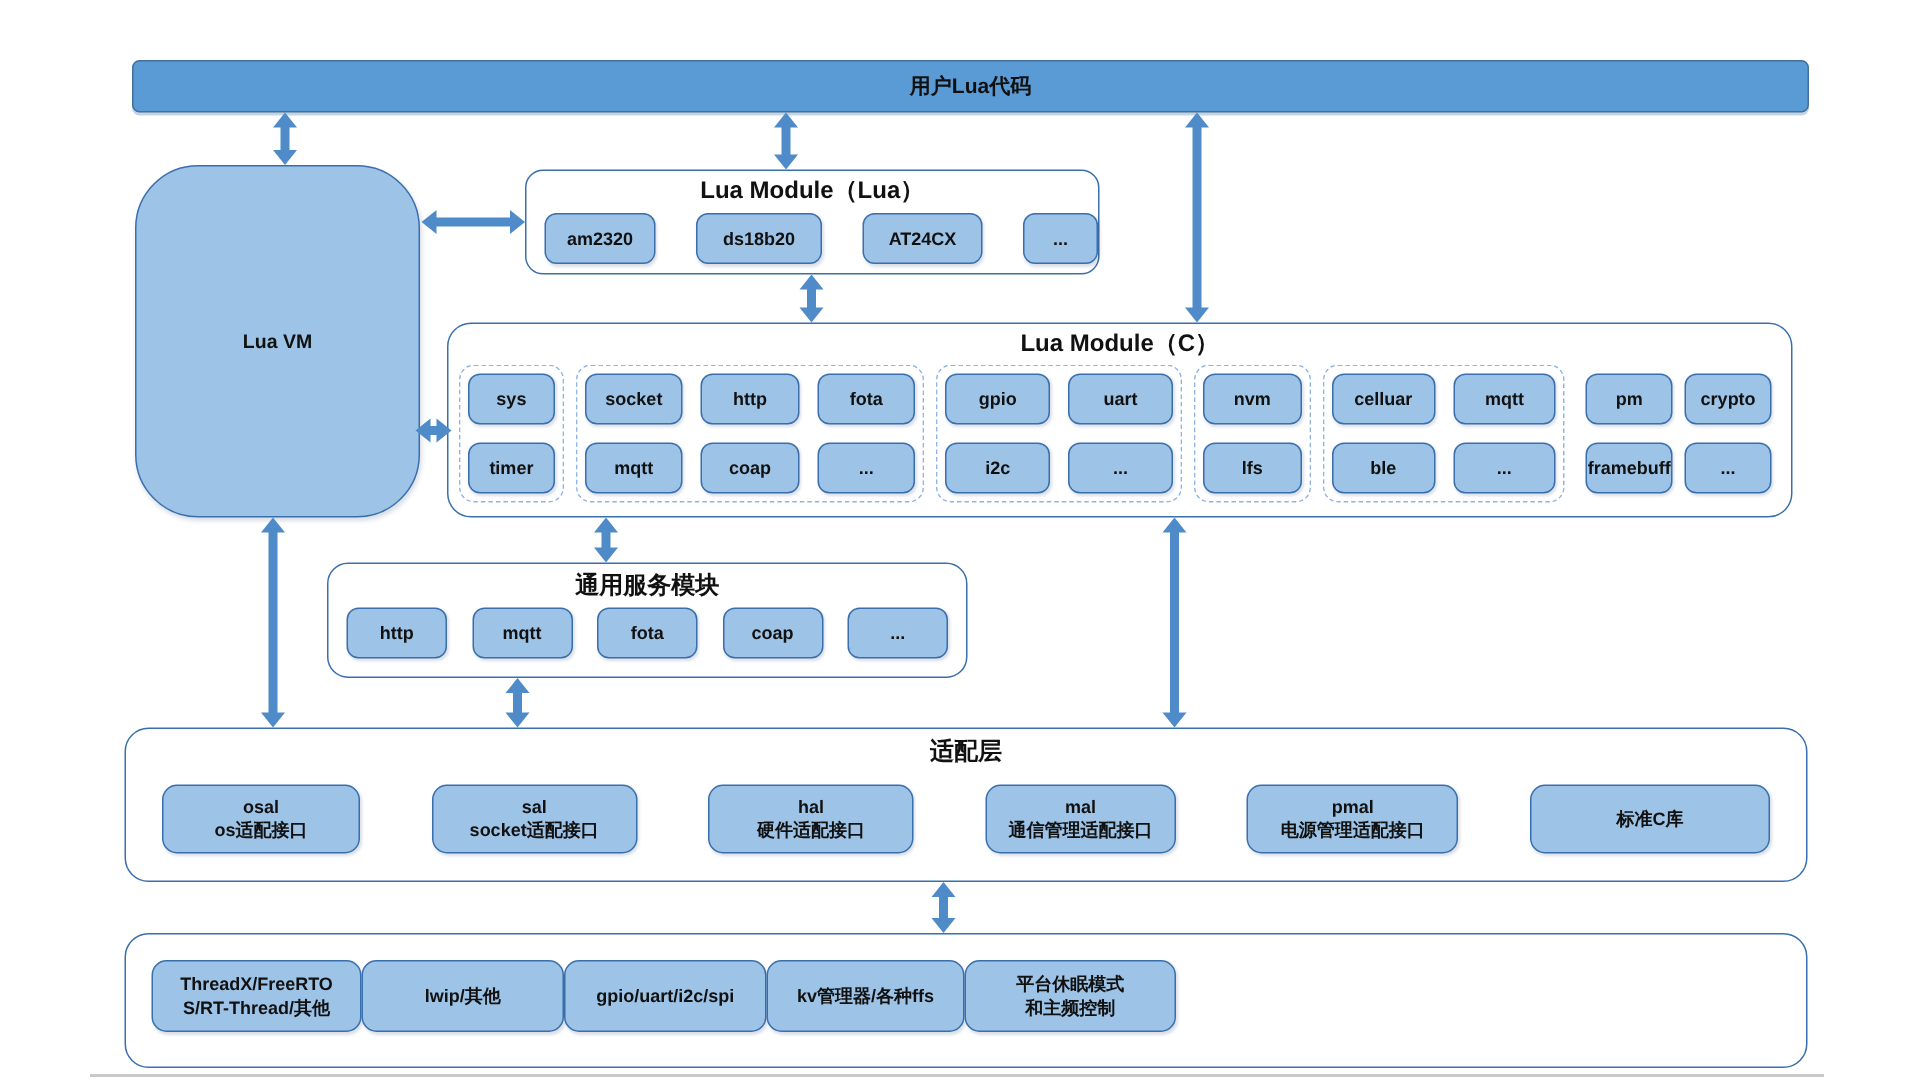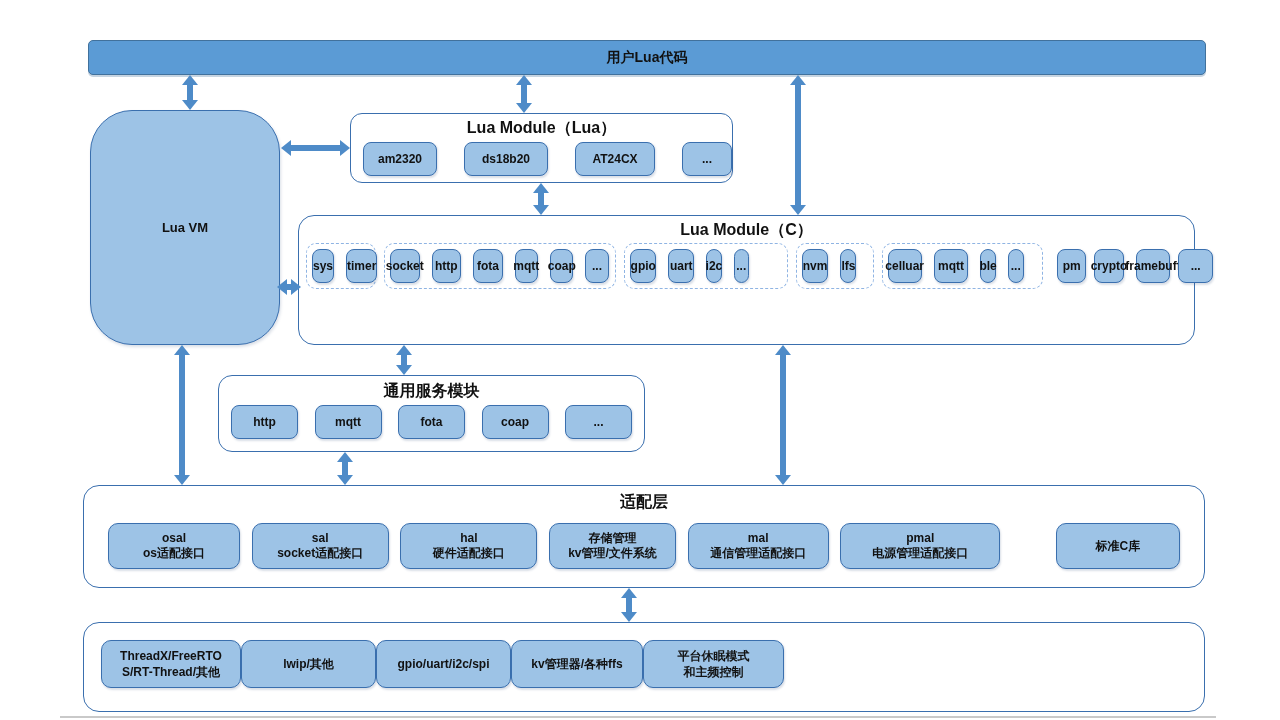--- a/index.html
+++ b/index.html
@@ -41,21 +41,21 @@
   .lua-mod-lua .row{display:flex;justify-content:flex-end;gap:27px;margin-top:6px;}
   .lua-mod-lua .row .mbox:nth-child(1){width:74px;}
   .lua-mod-lua .row .mbox:nth-child(2){width:84px;}
   .lua-mod-lua .row .mbox:nth-child(3){width:80px;}
   .lua-mod-lua .row .mbox:nth-child(4){width:50px;}
   
   .lua-mod-c{left:298px;top:215px;width:897px;height:130px;padding:6px 7px 0 7px;}
   .lua-mod-c .groups{display:flex;gap:8px;margin-top:5px;}
   .group{
     border:1.5px dashed #8fb4e3;border-radius:10px;padding:5px;
-    display:flex;flex-direction:row;gap:12px;box-sizing:border-box;
+    display:flex;flex-direction:column;gap:12px;box-sizing:border-box;
   }
   .group.nodash{border-color:transparent;}
   .group .grow{display:flex;gap:12px;}
   .group .grow .mbox{flex:1;min-width:0;}
   .g1{width:70px;}
   .g2{width:233px;}
   .g3{width:164px;}
   .g4{width:78px;}
   .g5{width:162px;}
   .g6{width:136px;}
@@ -206,24 +206,20 @@
       </div>
       <div class="mbox">
         <span>sal</span>
         <span>socket适配接口</span>
       </div>
       <div class="mbox">
         <span>hal</span>
         <span>硬件适配接口</span>
       </div>
       <div class="mbox">
-        <span>存储管理</span>
-        <span>kv管理/文件系统</span>
-      </div>
-      <div class="mbox">
         <span>mal</span>
         <span>通信管理适配接口</span>
       </div>
       <div class="mbox">
         <span>pmal</span>
         <span>电源管理适配接口</span>
       </div>
       <div class="mbox">
         <span>标准C库</span>
       </div>

